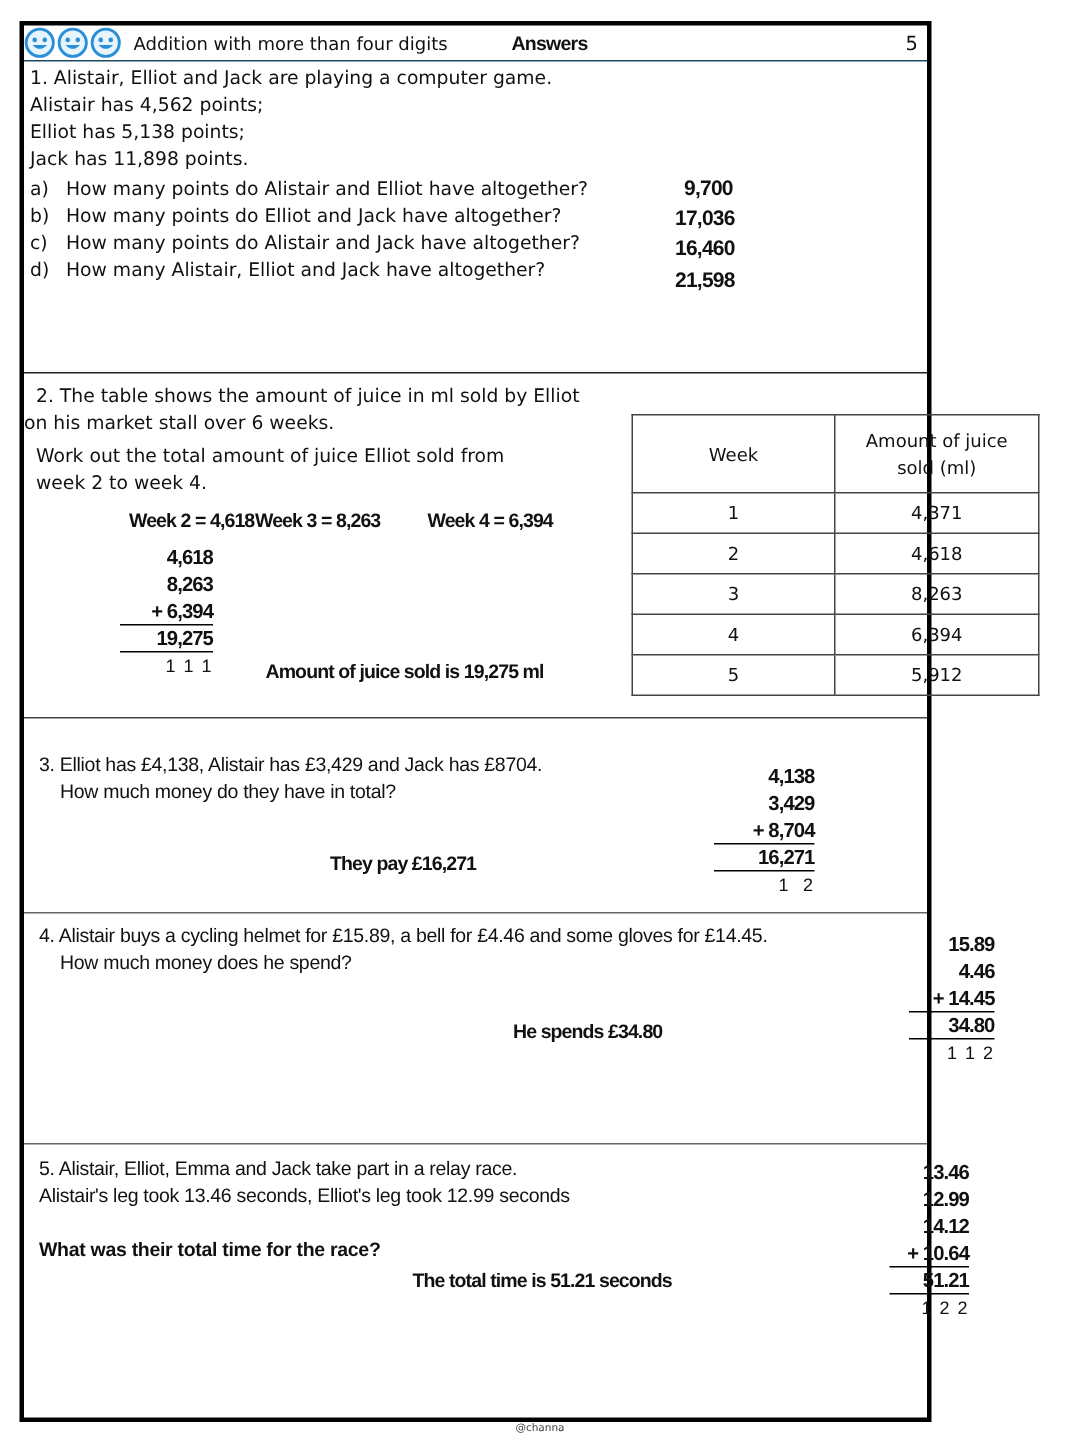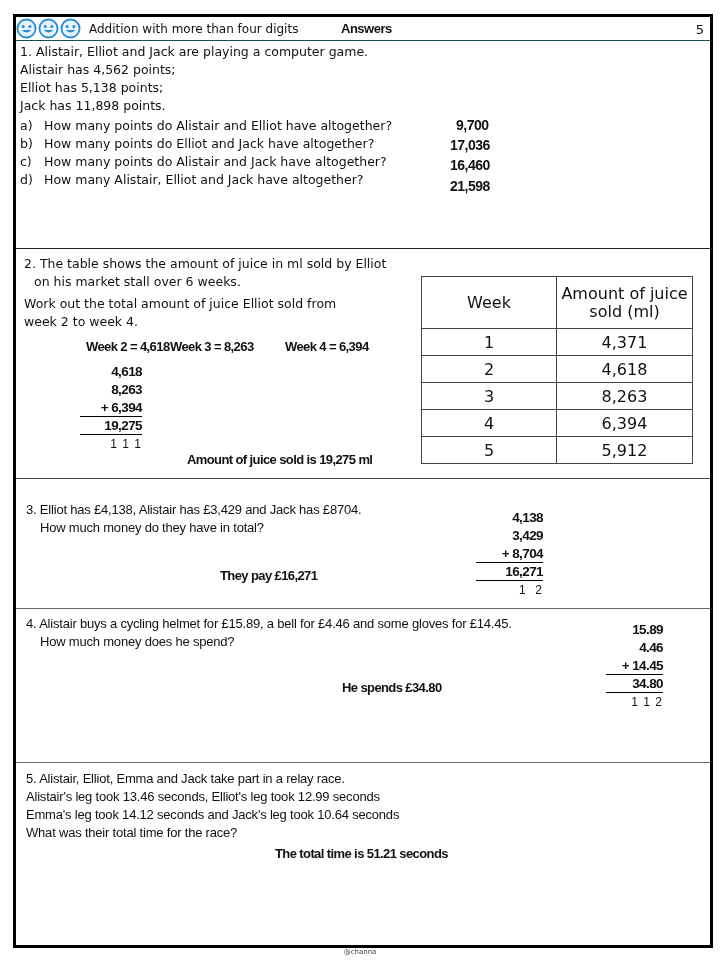--- a/index.html
+++ b/index.html
@@ -1,20 +1,20 @@
 <!DOCTYPE html>
 <html><head>
 <meta charset="utf-8">
 <style>
   * { box-sizing: border-box; margin: 0; padding: 0; }
   html, body { width: 720px; height: 960px; background: #ffffff; overflow: hidden; }
   body { position: relative; font-family: "DejaVu Sans", sans-serif; color: #111; }
 
   .page {
-    position: absolute; left: 13px; top: 14px; width: 700px; height: 934px;
+    position: absolute; left: 13px; top: 14px; width: 608px; height: 934px;
     border-top: 3px solid #000; border-left: 3px solid #000; border-right: 3px solid #000; border-bottom: 3px solid #000;
   }
   .header {
     position: absolute; left: 0; top: 0; width: 100%; height: 24px;
     border-bottom: 1.5px solid #1b4a5e;
     display: flex; align-items: center;
   }
   .smileys { display: flex; gap: 1px; margin-left: 0; }
   .smiley { width: 21px; height: 21px; }
   .header-title { font-size: 12px; margin-left: 8px; width: 252px; }
@@ -34,21 +34,21 @@
 
   .qrow { position: absolute; left: 4px; font-size: 12.5px; white-space: nowrap; display: flex; }
   .qrow .letter { width: 24px; }
   .ans1 { position: absolute; left: 434px; font-family: "Liberation Sans", sans-serif; font-weight: bold; font-size: 14px; letter-spacing: -0.5px; }
 
   .colcalc { position: absolute; font-family: "Liberation Sans", sans-serif; font-weight: bold; font-size: 13.5px; letter-spacing: -0.6px; text-align: right; }
   .colcalc div { height: 18px; line-height: 18px; }
   .colcalc .ul { border-bottom: 1.3px solid #000; }
   .colcalc .carry { font-weight: normal; font-size: 12px; letter-spacing: 1px; text-align: right; }
 
-  table.juice { position: absolute; left: 405px; top: 27px; width: 272px; border-collapse: collapse; font-size: 16px; padding-left: 18px; }
+  table.juice { position: absolute; left: 405px; top: 27px; width: 272px; border-collapse: collapse; font-size: 12px; padding-left: 18px; }
   table.juice th, table.juice td { border: 1.3px solid #444; text-align: center; font-weight: normal; }
   table.juice th { height: 52px; line-height: 18px; }
   table.juice td { height: 27px; }
   table.juice .c1 { width: 135px; }
 
   .footer { position: absolute; top: 948px; left: 0; width: 720px; text-align: center; font-size: 7px; color: #444; }
 </style>
 </head>
 <body>
 
@@ -106,37 +106,37 @@
 
     <div class="qrow" style="top:131px;">
       <span class="letter">d)</span>
       <span>How many Alistair, Elliot and Jack have altogether?</span>
     </div>
     <div class="ans1" style="top:137px;">21,598</div>
   </div>
 
   <div class="section s2">
     <div class="txt" style="left:8px; top:6px;">2. The table shows the amount of juice in ml sold by Elliot</div>
-    <div class="txt" style="left:18px; top:24px;">on his market stall over 6 weeks.</div>
+    <div class="txt" style="left:0; top:24px;">on his market stall over 6 weeks.</div>
     <div class="txt" style="left:8px; top:46px;">Work out the total amount of juice Elliot sold from</div>
     <div class="txt" style="left:8px; top:64px;">week 2 to week 4.</div>
 
     <div class="txt bold" style="left:34px; top:89px;margin-left:36px;">Week 2 = 4,618</div>
     <div class="txt bold" style="left:154px; top:89px;">Week 3 = 8,263</div>
     <div class="txt bold" style="left:269px; top:89px;">Week 4 = 6,394</div>
 
     <div class="colcalc" style="left:64px; top:114px; width:62px;">
       <div>4,618</div>
       <div>8,263</div>
       <div class="ul">+ 6,394</div>
       <div class="ul">19,275</div>
       <div class="carry">1 1 1</div>
     </div>
 
-    <div class="txt bold" style="left:171px; top:190px;margin-top:12px;">Amount of juice sold is 19,275 ml</div>
+    <div class="txt bold" style="left:161px; top:190px;">Amount of juice sold is 19,275 ml</div>
 
     <table class="juice">
       <thead>
         <tr>
           <th class="c1">Week</th>
           <th><span>Amount of juice</span><br><span>sold (ml)</span></th>
         </tr>
       </thead>
       <tbody>
         <tr>
@@ -189,21 +189,28 @@
       <div class="ul">34.80</div>
       <div class="carry">1 1 2</div>
     </div>
 
     <div class="txt bold" style="left:281px; top:70px;padding-left:45px;">He spends £34.80</div>
   </div>
 
   <div class="section s5">
     <div class="txt txt-narrow" style="left:10px; top:7px;">5. Alistair, Elliot, Emma and Jack take part in a relay race.</div>
     <div class="txt txt-narrow" style="left:10px; top:25px;">Alistair's leg took 13.46 seconds, Elliot's leg took 12.99 seconds</div>
-    <div class="txt txt-narrow" style="left:10px; top:43px;">Emma's leg took 14.12 seconds and Jack's leg took 10.64 seconds</div>
-    <div class="txt txt-narrow" style="left:10px; top:61px;">What was their total time for the race?</div>
-
+    <div class="txt txt-narrow" style="left:10px; top:61px;font-weight:bold;">What was their total time for the race?</div>
+
+    <div class="colcalc" style="left:577px; top:10px; width:53px;">
+      <div>13.46</div>
+      <div>12.99</div>
+      <div>14.12</div>
+      <div class="ul">+ 10.64</div>
+      <div class="ul">51.21</div>
+      <div class="carry">1 2 2</div>
+    </div>
 
     <div class="txt bold" style="left:259px; top:82px;">The total time is 51.21 seconds</div>
   </div>
 </div>
 
 <div class="footer">@channa</div>
 
 </body></html>

